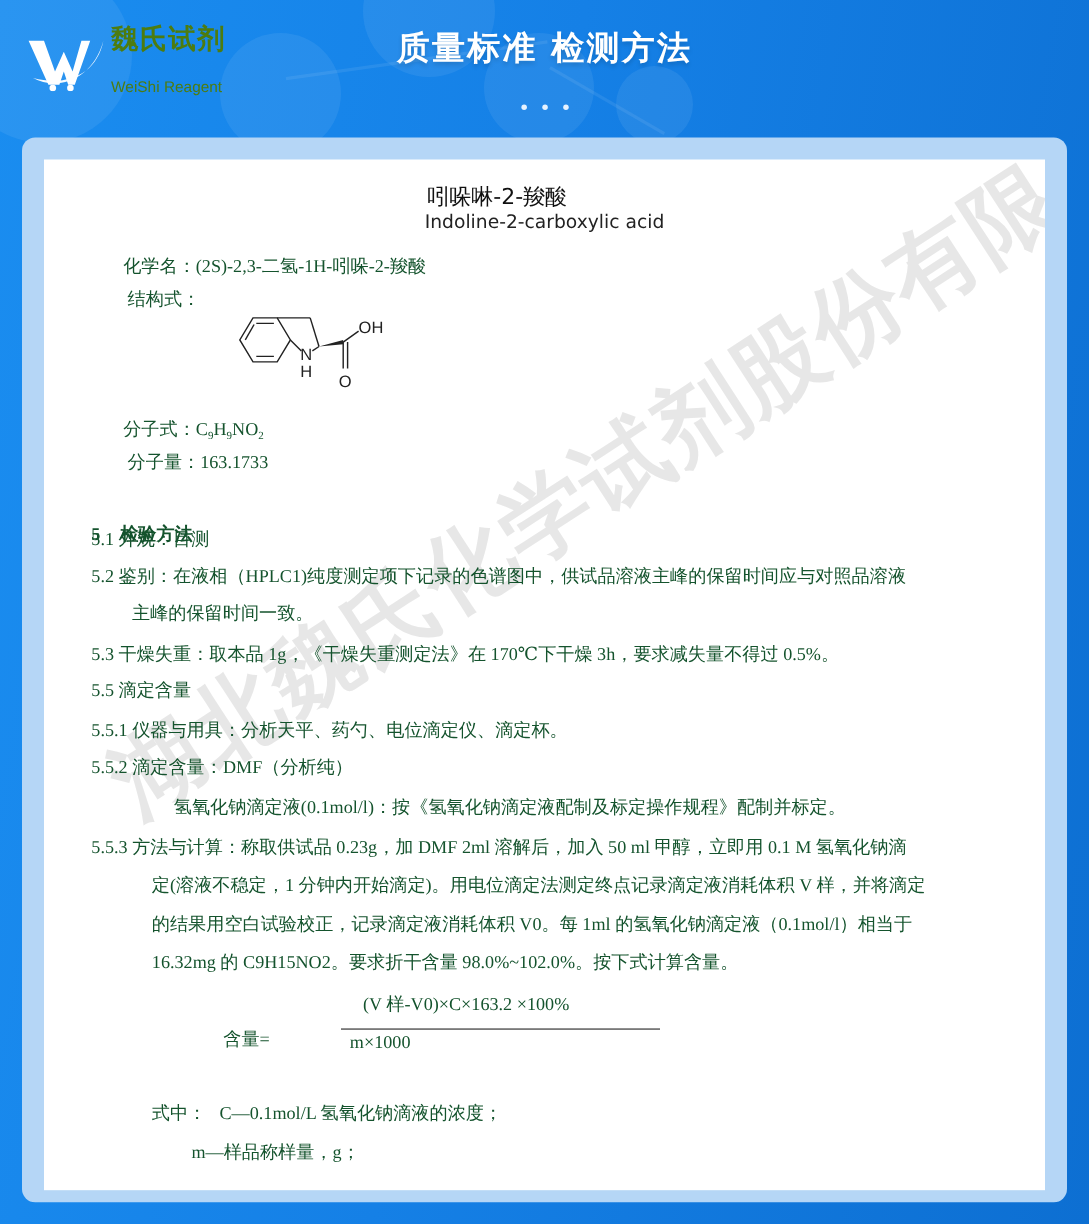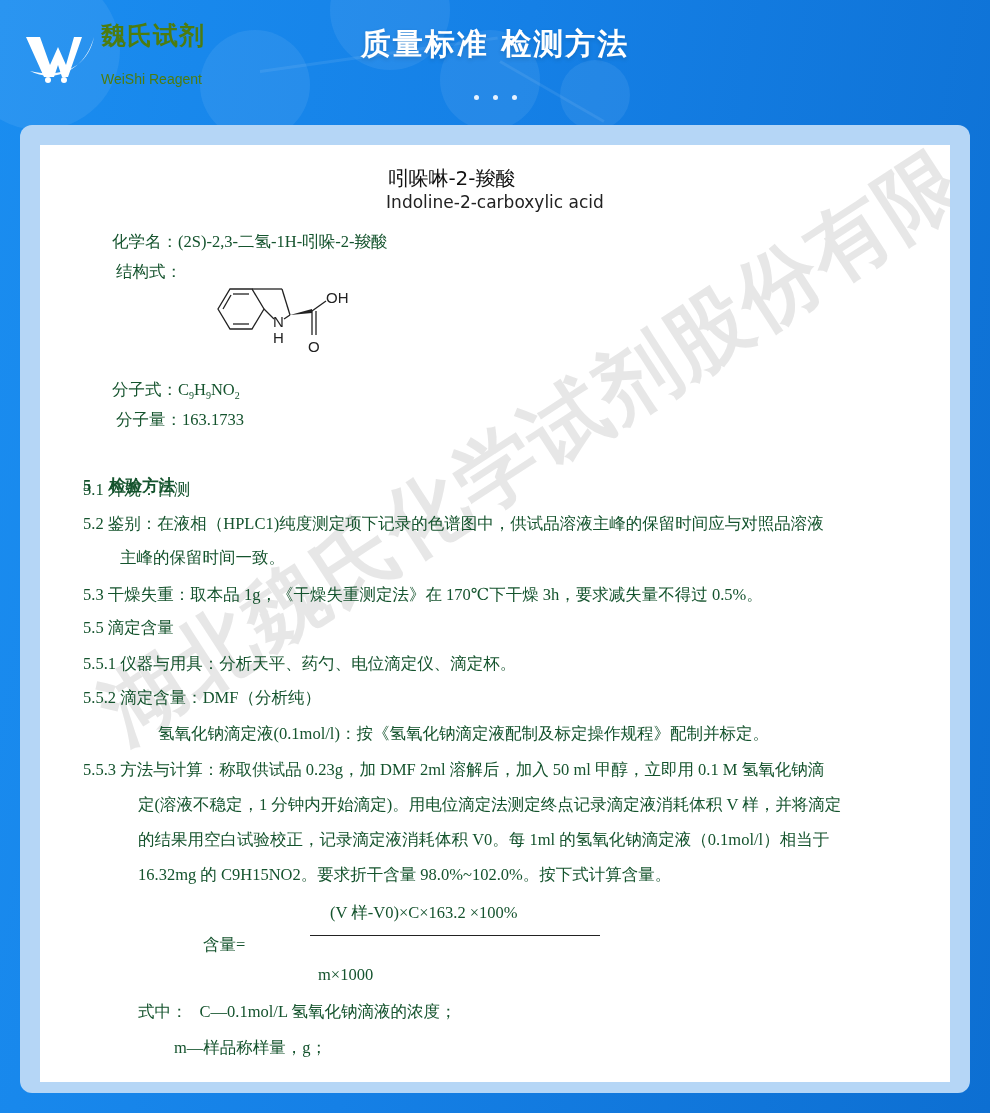--- a/index.html
+++ b/index.html
@@ -165,20 +165,20 @@
     <div class="line" style="left:43px;top:614px;">
       <span>5.5.3</span> <span>方法与计算：称取供试品 0.23g，加 DMF 2ml 溶解后，加入 50 ml 甲醇，立即用 0.1 M 氢氧化钠滴</span>
     </div>
     <div class="line" style="left:98px;top:649px;">定(溶液不稳定，1 分钟内开始滴定)。用电位滴定法测定终点记录滴定液消耗体积 V 样，并将滴定</div>
     <div class="line" style="left:98px;top:684px;">的结果用空白试验校正，记录滴定液消耗体积 V0。每 1ml 的氢氧化钠滴定液（0.1mol/l）相当于</div>
     <div class="line" style="left:98px;top:719px;">16.32mg 的 C9H15NO2。要求折干含量 98.0%~102.0%。按下式计算含量。</div>
 
     <div class="line" style="left:278px;top:757px;margin-left:12px;">(V 样-V0)×C×163.2 ×100%</div>
     <div class="fraction-bar"></div>
     <div class="line" style="left:163px;top:789px;">含量=</div>
-    <div class="line" style="left:278px;top:793px;margin-top:27px;">m×1000</div>
+    <div class="line" style="left:278px;top:793px;">m×1000</div>
 
     <div class="line" style="left:98px;top:856px;">
       <span>式中：</span><span style="display:inline-block;width:12px;"></span><span>C—0.1mol/L 氢氧化钠滴液的浓度；</span>
     </div>
     <div class="line" style="left:134px;top:892px;">m—样品称样量，g；</div>
   </div>
 </div>
 
 </body></html>

